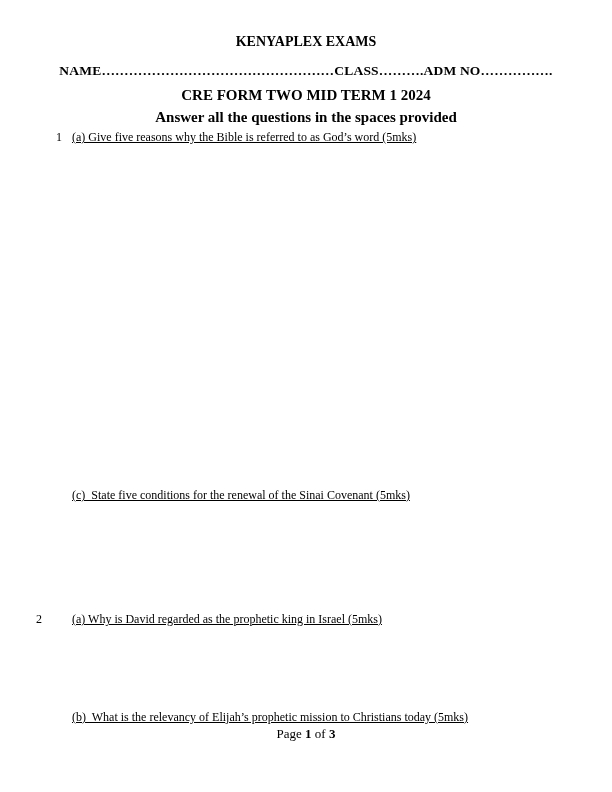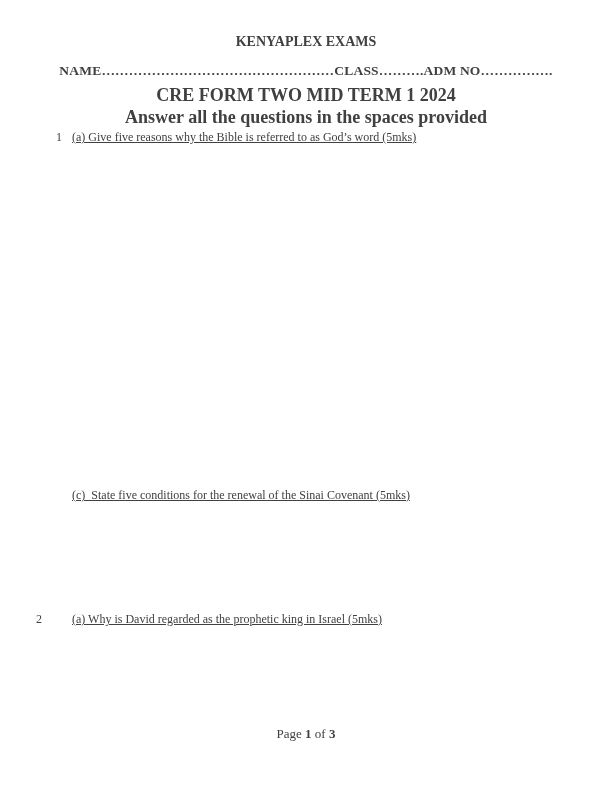--- a/index.html
+++ b/index.html
@@ -5,37 +5,37 @@
   html, body {
     margin: 0;
     padding: 0;
     background: #ffffff;
   }
   .page {
     position: relative;
     width: 612px;
     height: 792px;
     background: #ffffff;
-    color: #404040;
+    color: #000000;
     font-family: "Liberation Serif", serif;
     overflow: hidden;
     border-radius: 12px;
   }
   .center-line {
     position: absolute;
     left: 0;
     width: 612px;
     text-align: center;
     white-space: pre;
     line-height: 15px;
   }
   .bold { font-weight: bold; }
   .title-line    { font-size: 14px; }
   .name-line     { font-size: 13.5px; letter-spacing: 0.2px; }
-  .subhead-line  { font-size: 18px; }
+  .subhead-line  { font-size: 15px; }
   .footer-line   { font-size: 13px; font-weight: normal; }
   .qline {
     position: absolute;
     left: 0;
     width: 612px;
     height: 16px;
     font-size: 12px;
     line-height: 14px;
   }
   .qnum {
@@ -72,16 +72,19 @@
 
   <div class="qline" style="top:488px">
     <span class="qtext">(c)  State five conditions for the renewal of the Sinai Covenant (5mks)</span>
   </div>
 
   <div class="qline" style="top:612px">
     <span class="qnum" style="left:36px">2</span>
     <span class="qtext">(a) Why is David regarded as the prophetic king in Israel (5mks)</span>
   </div>
 
+  <div class="qline" style="top:710px">
+    <span class="qtext">(b)  What is the relevancy of Elijah’s prophetic mission to Christians today (5mks)</span>
+  </div>
 
   <div class="center-line footer-line" style="top:726px"><span>Page</span><span> </span><span class="bold">1</span><span> </span><span>of</span><span> </span><span class="bold">3</span></div>
 
 </div>
 
 </body></html>

